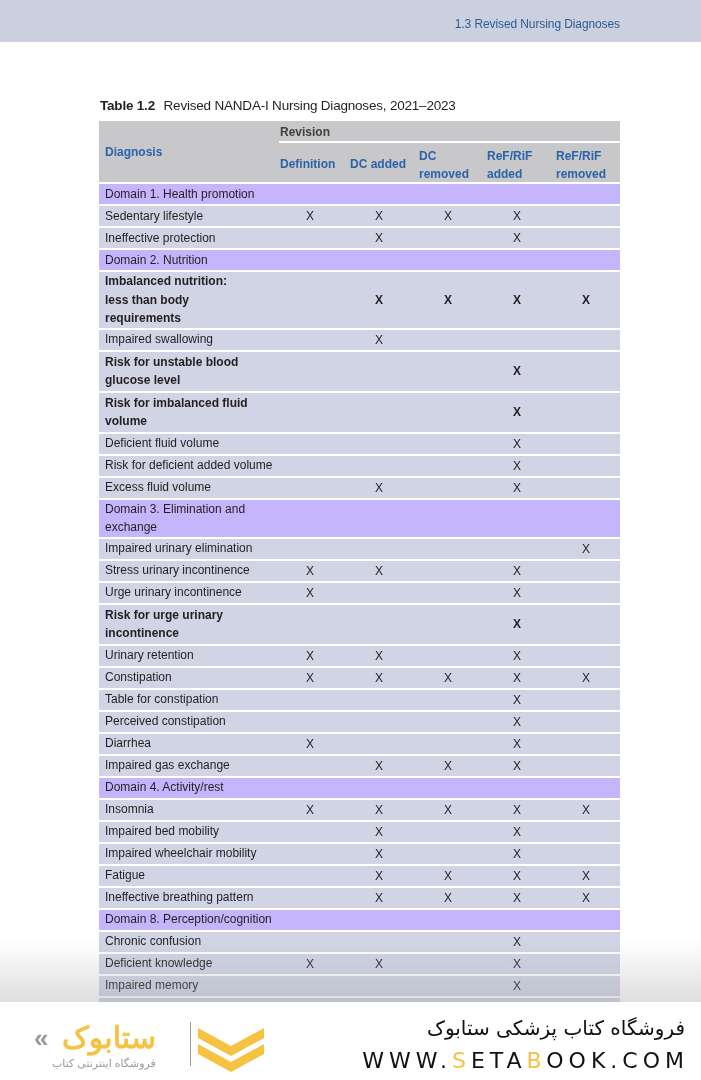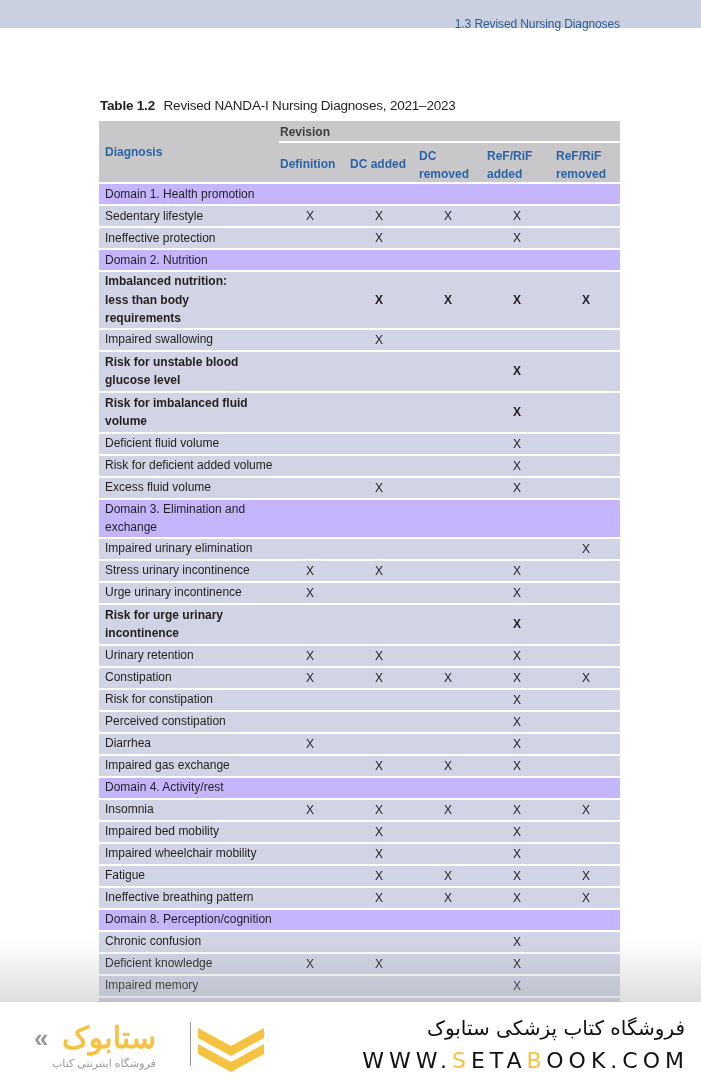--- a/index.html
+++ b/index.html
@@ -1,20 +1,20 @@
 <!DOCTYPE html>
 <html><head>
 <meta charset="utf-8">
 <style>
   * { box-sizing: border-box; margin: 0; padding: 0; }
   html, body { width: 701px; height: 1080px; background: #ffffff; overflow: hidden; }
   body { position: relative; font-family: "Liberation Sans", sans-serif; color: #231f20; }
 
   .top-band {
-    position: absolute; left: 0; top: 0; width: 701px; height: 28px;
+    position: absolute; left: 0; top: 0; width: 701px; height: 42px;
     background: #cbd0e1;
   }
   .running-head {
     position: absolute; right: 81px; top: 17px;
     font-size: 12px; color: #2c5d8f; letter-spacing: -0.1px;
   }
 
   .caption {
     position: absolute; left: 100px; top: 98px;
     font-size: 13.5px; color: #231f20; letter-spacing: -0.2px;
@@ -197,21 +197,21 @@
       </div>
       <div class="row">
         <div class="name">Constipation</div>
         <span class="mark m0">X</span>
         <span class="mark m1">X</span>
         <span class="mark m2">X</span>
         <span class="mark m3">X</span>
         <span class="mark m4">X</span>
       </div>
       <div class="row">
-        <div class="name">Risk for constipation</div>
+        <div class="name">Table for constipation</div>
         <span class="mark m3">X</span>
       </div>
       <div class="row">
         <div class="name">Perceived constipation</div>
         <span class="mark m3">X</span>
       </div>
       <div class="row">
         <div class="name">Diarrhea</div>
         <span class="mark m0">X</span>
         <span class="mark m3">X</span>

